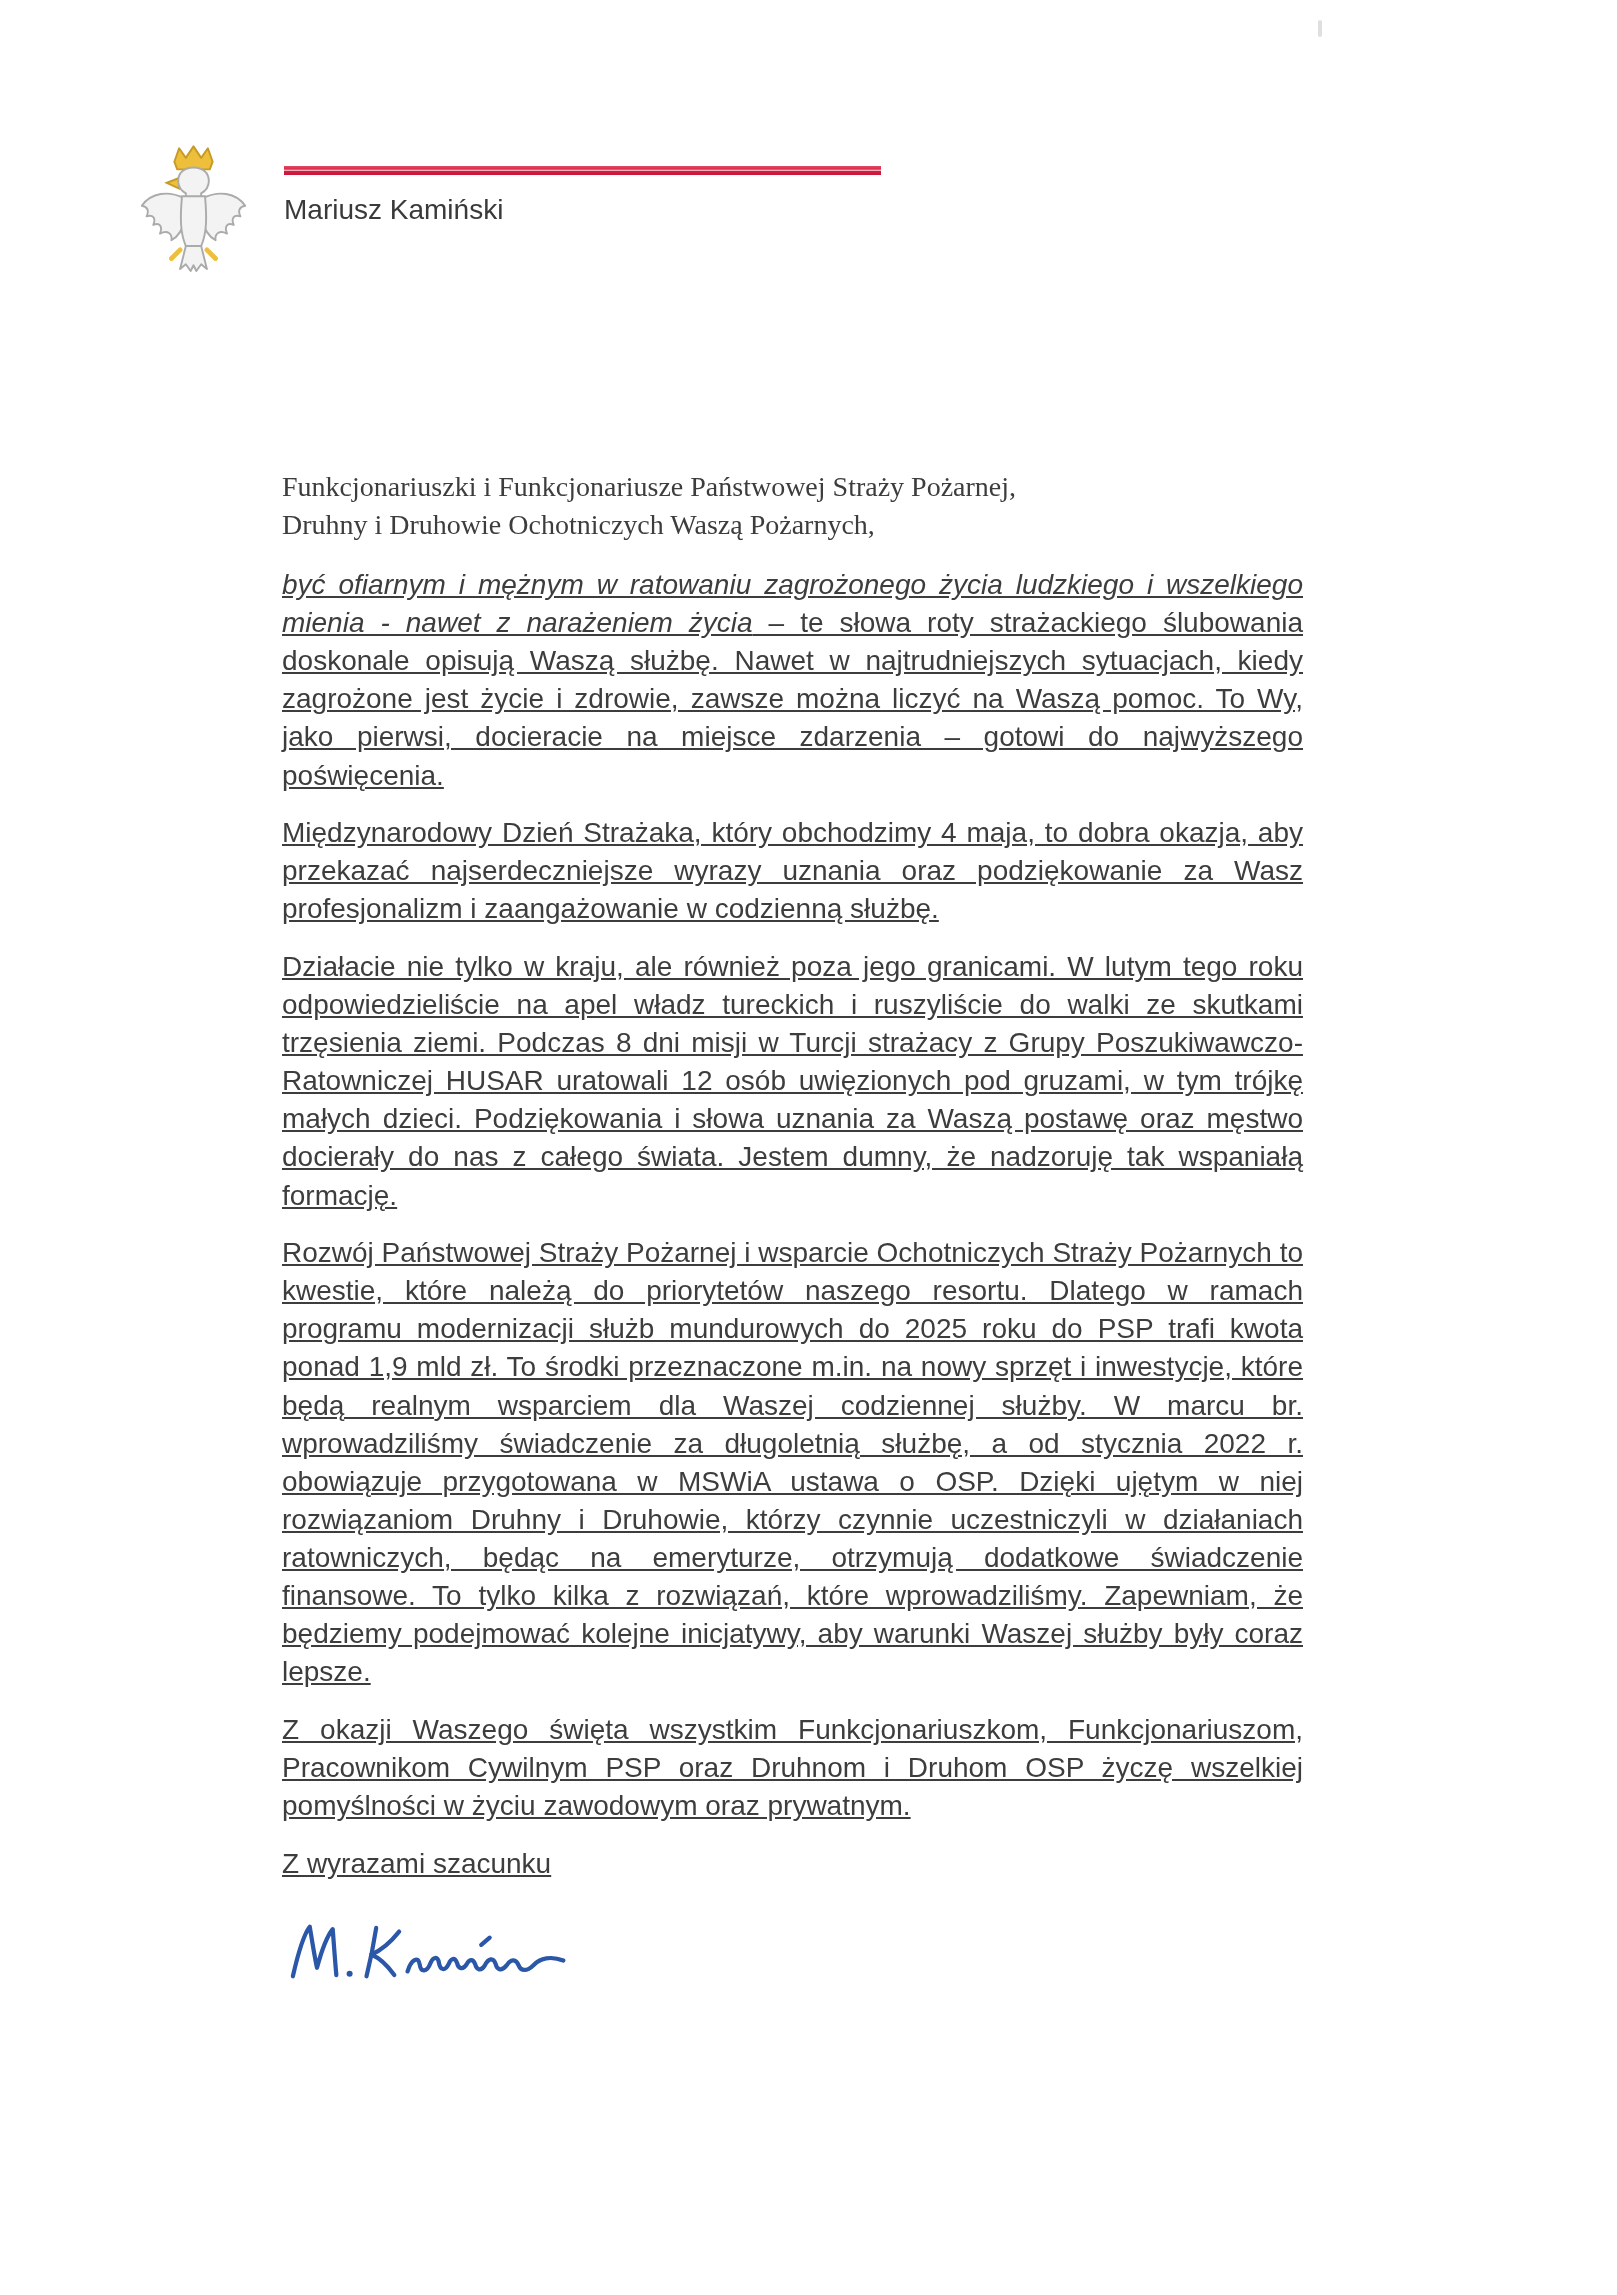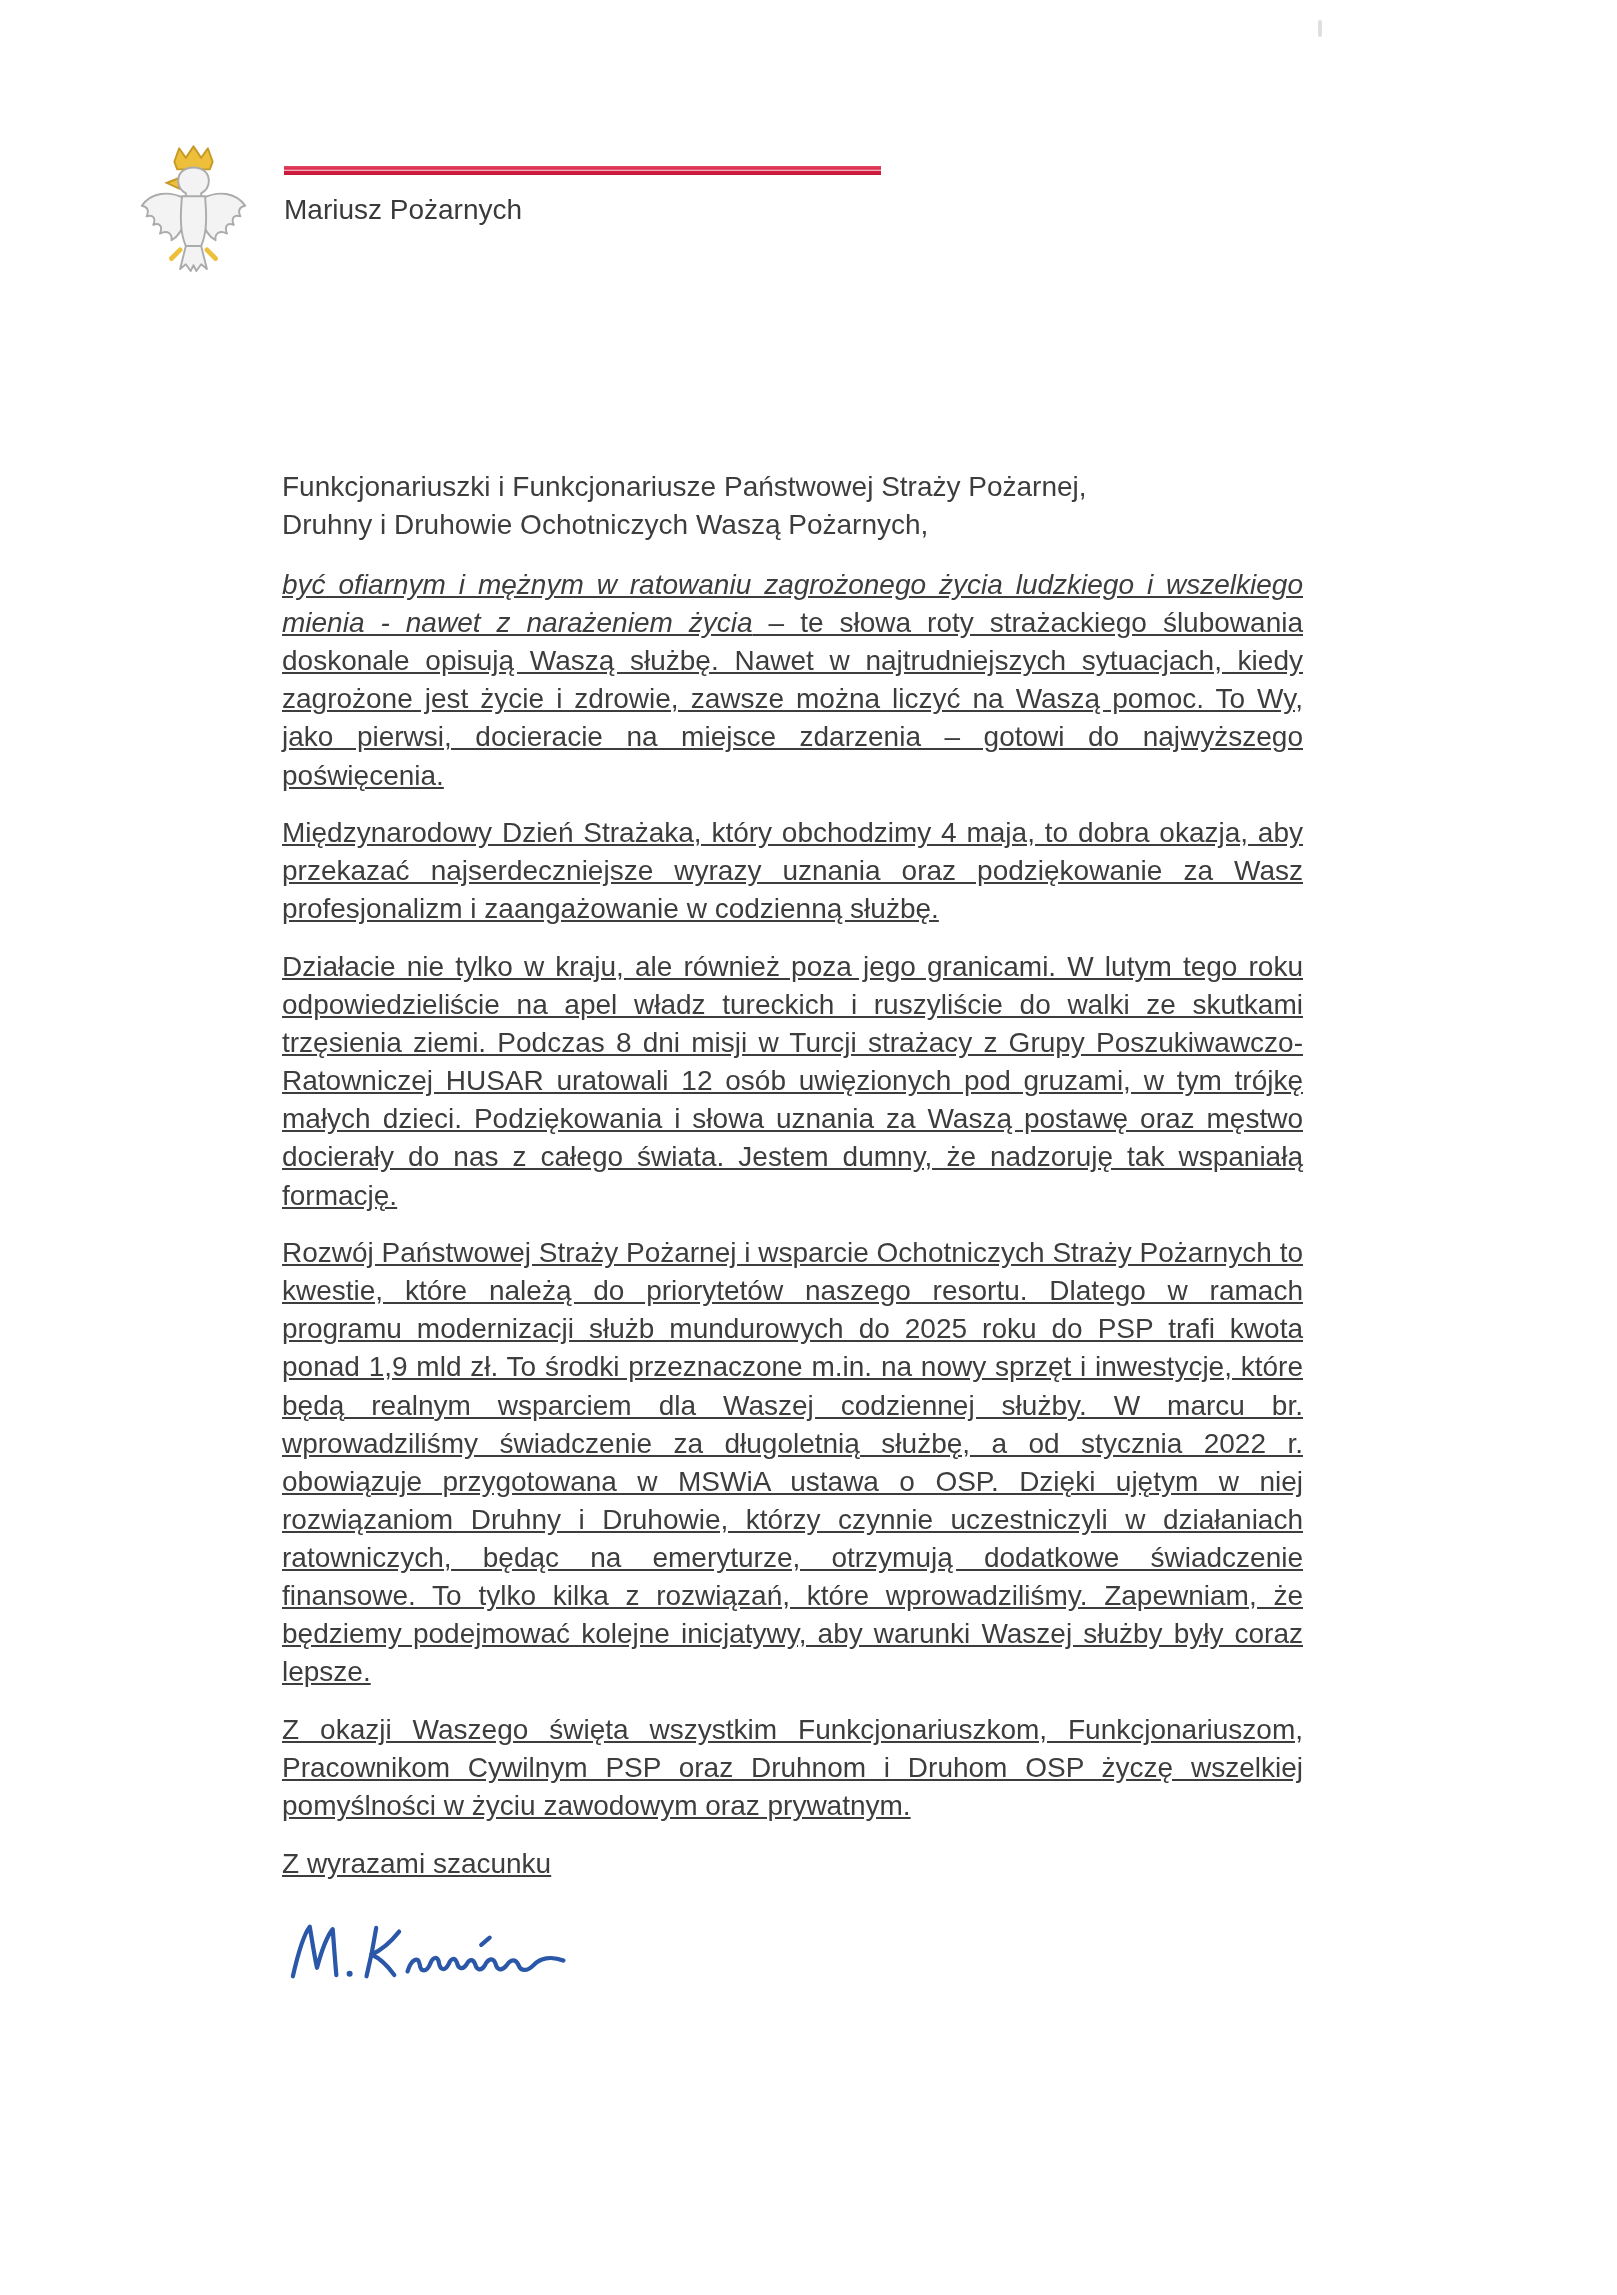--- a/index.html
+++ b/index.html
@@ -59,20 +59,21 @@
     position: absolute;
     left: 282px;
     top: 468px;
     width: 1021px;
     font-size: 28px;
     line-height: 1.36;
     color: #3d3d3d;
   }
   .salutation {
     margin: 0 0 22px 0;
+    font-family: Liberation Serif, serif;
   }
   .salutation div { display: block; }
   .letter-body p {
     margin: 0 0 19.6px 0;
     text-align: justify;
     text-decoration: underline;
   }
   .oath-quote {
     font-style: italic;
   }
@@ -124,21 +125,21 @@
         <path d="M52 110 L46 134 L52 129 L57 136 L60 130 L63 136 L68 129 L74 134 L68 110 Z" fill="#f3f3f3" stroke="#ababab" stroke-width="2" stroke-linejoin="round"></path>
 
         <path d="M46 114 L37 123 M74 114 L83 123" stroke="#edbf3a" stroke-width="5" stroke-linecap="round"></path>
       </svg>
     </div>
 
     <div class="letterhead-text">
       <h1 class="ministry-title">
       </h1>
       <div class="flag-rule"></div>
-      <div class="minister-name">Mariusz Pożarnych</div>
+      <div class="minister-name">Mariusz Kamiński</div>
     </div>
   </header>
 
   <main class="letter-body">
 
     <div class="salutation">
       <div>Funkcjonariuszki i Funkcjonariusze Państwowej Straży Pożarnej,</div>
       <div>Druhny i Druhowie Ochotniczych Waszą Pożarnych,</div>
     </div>
 

